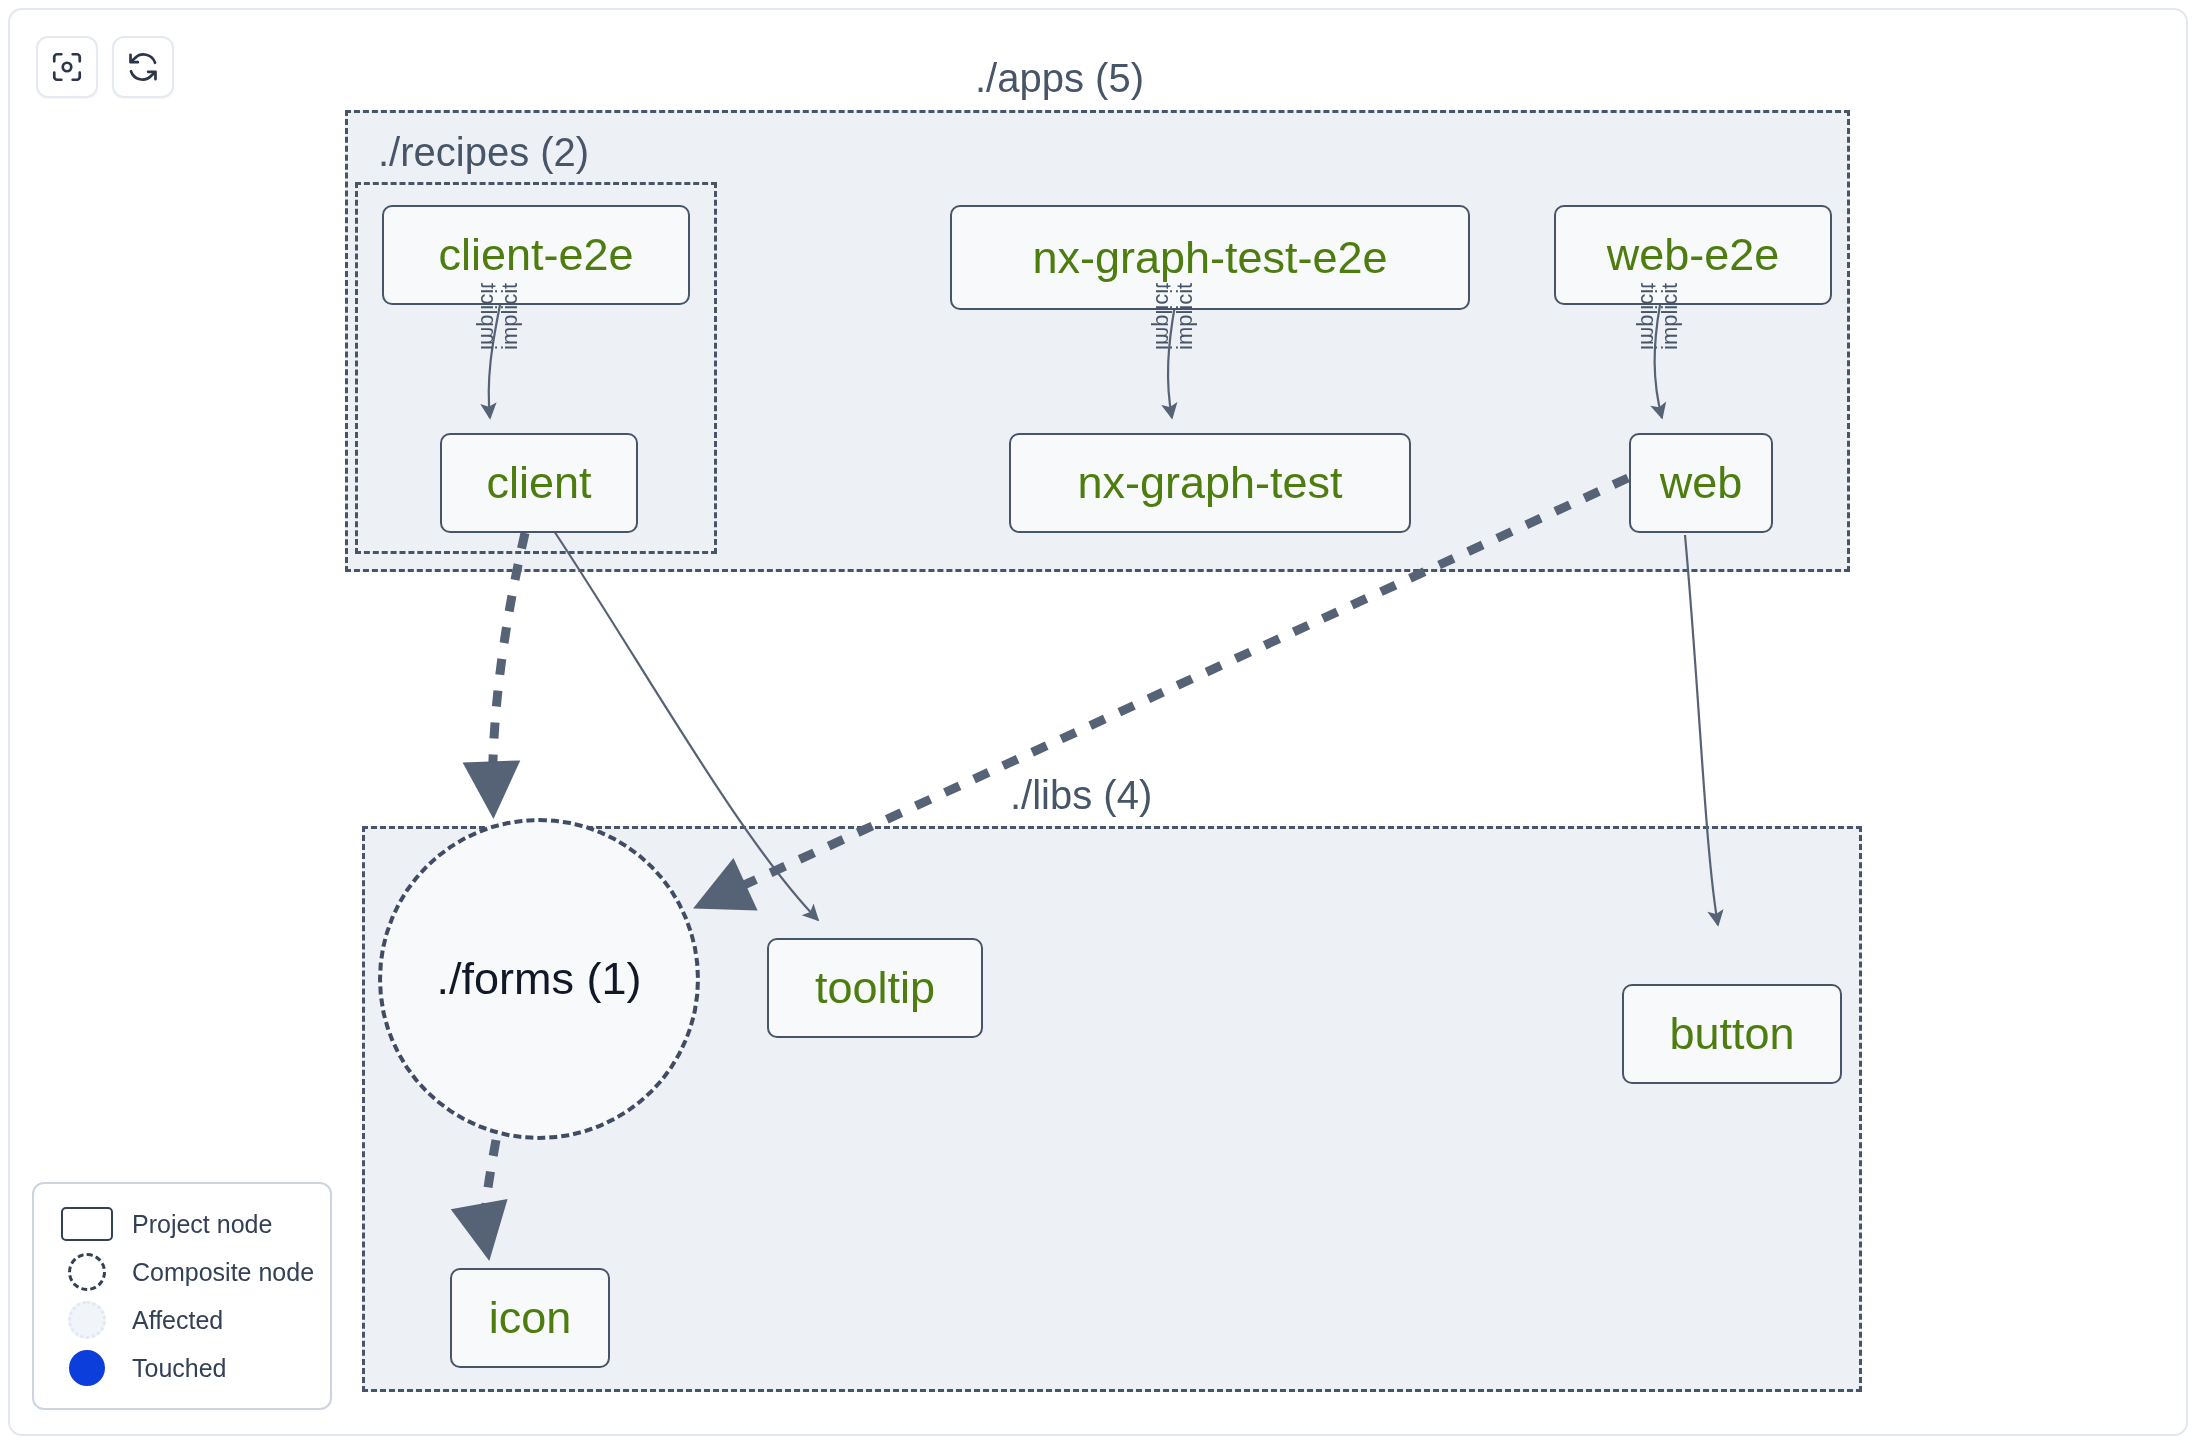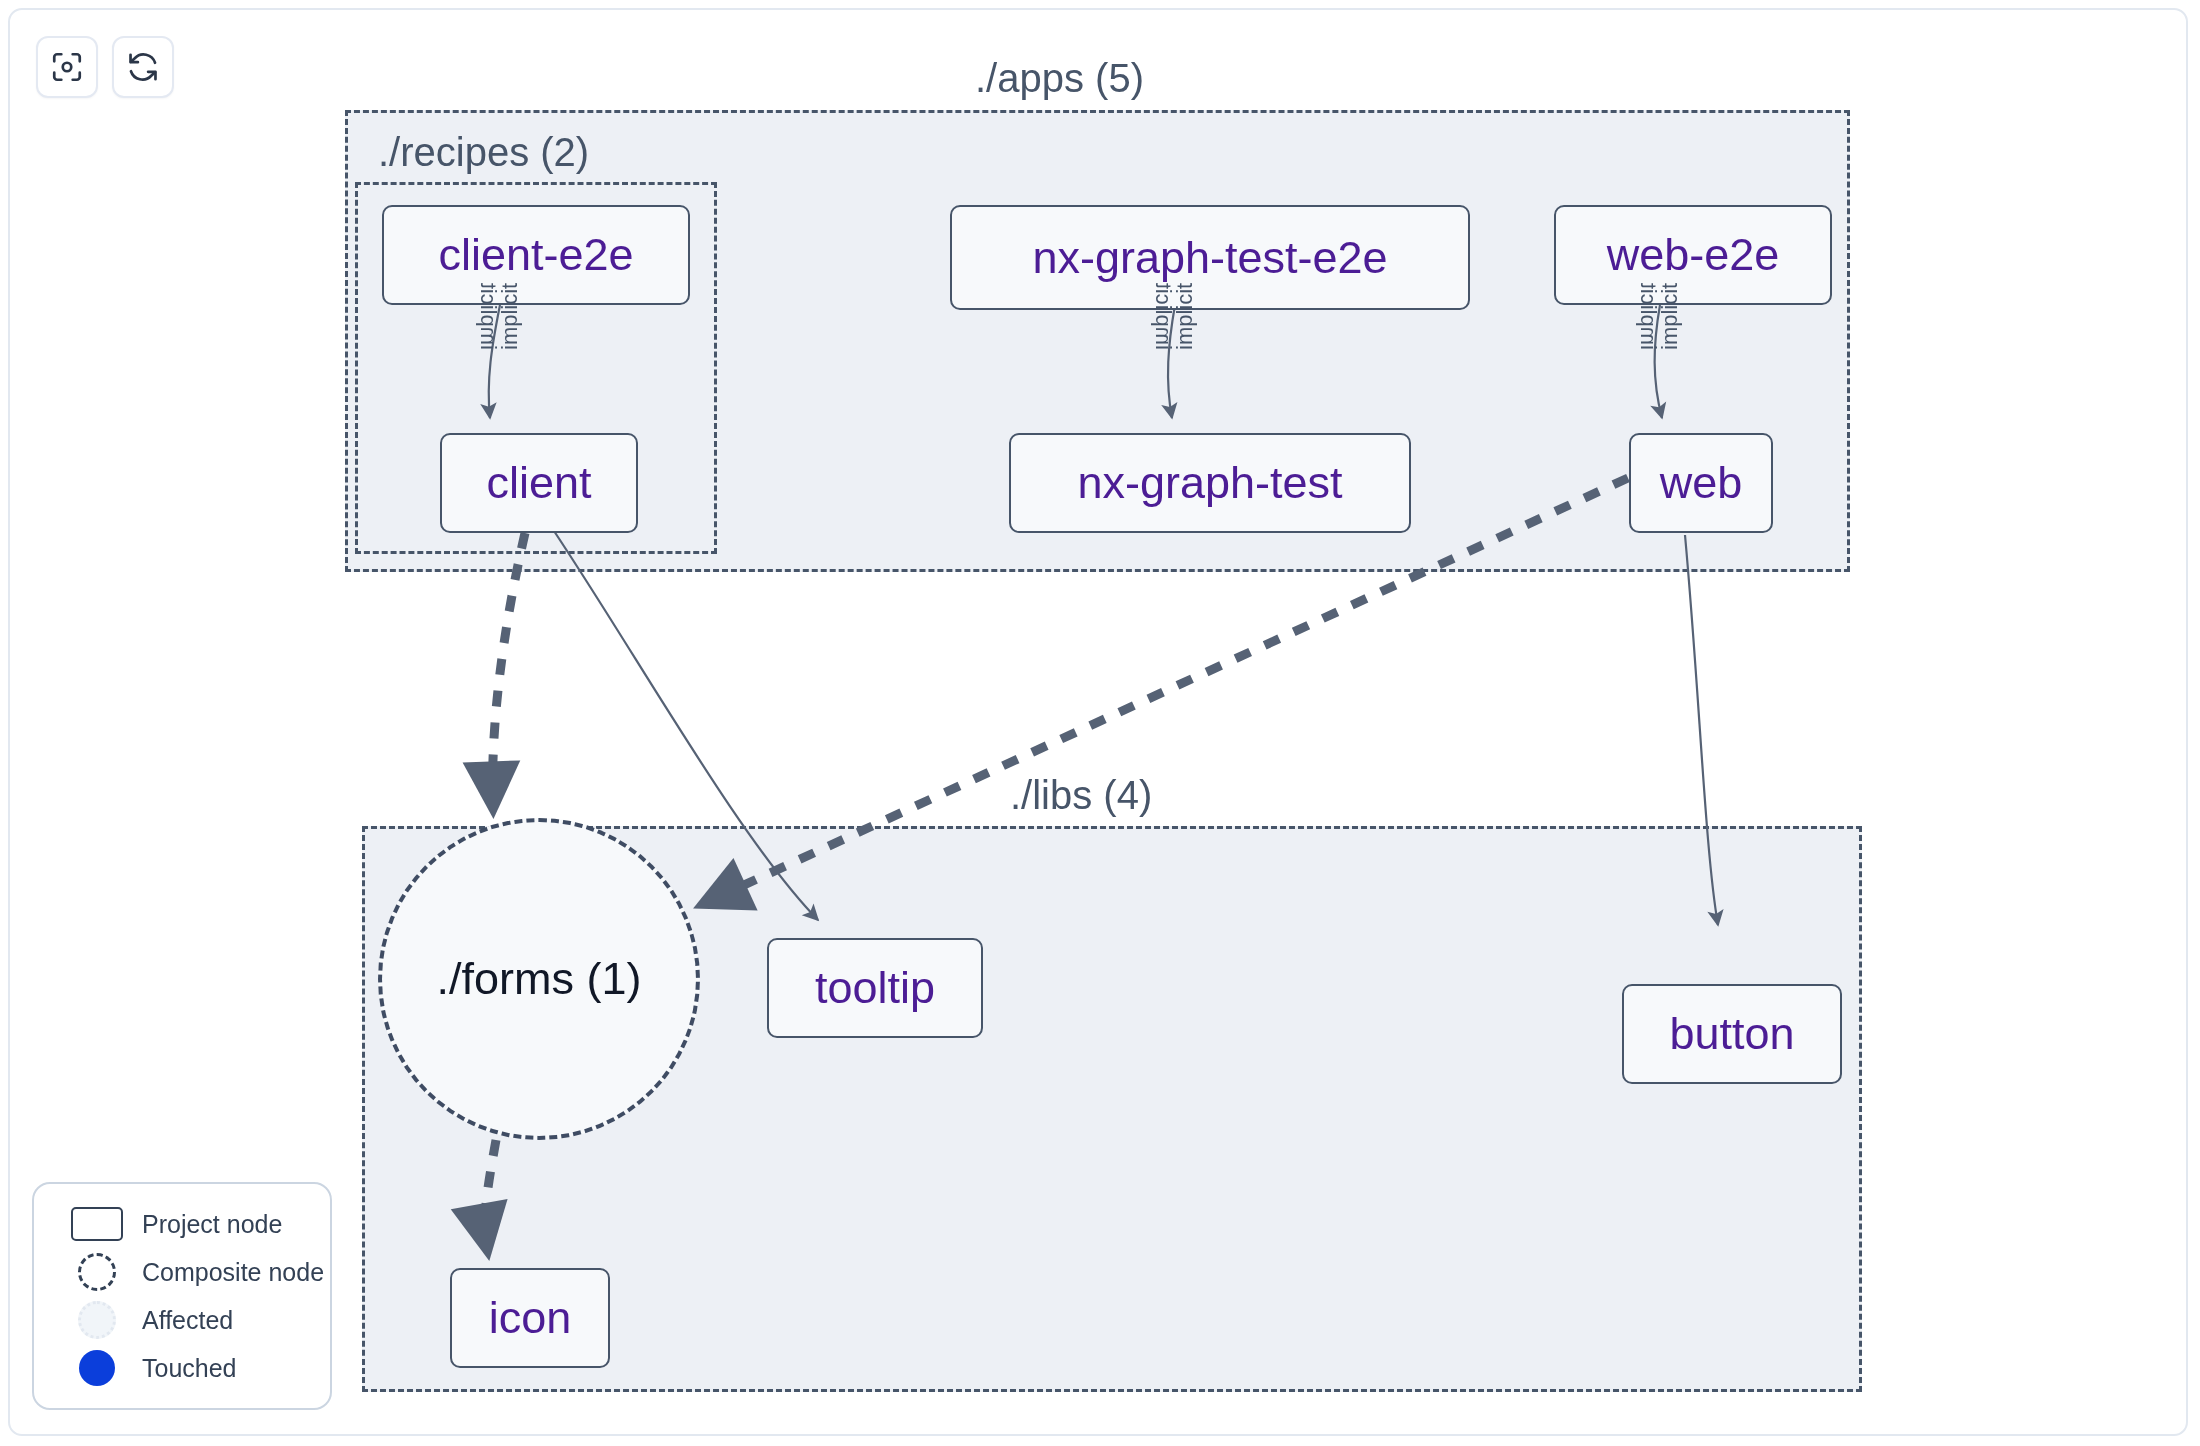--- a/index.html
+++ b/index.html
@@ -80,21 +80,21 @@
   
   .node {
     position: absolute;
     box-sizing: border-box;
     background: #f7f9fb;
     border: 2.5px solid #475569;
     border-radius: 10px;
     display: flex;
     align-items: center;
     justify-content: center;
-    color: #4c1d95;
+    color: #4d7c0f;
     font-size: 45px;
     white-space: nowrap;
     cursor: pointer;
     z-index: 20;
   }
   .node-circle {
     position: absolute;
     box-sizing: border-box;
     background: #f7f9fb;
     border: 4px dashed #3f4c63;
@@ -129,22 +129,22 @@
 
   
   .legend {
     position: absolute;
     left: 32px;
     bottom: 36px;
     width: 300px;
     box-sizing: border-box;
     background: #ffffff;
     border: 2px solid #cbd5e1;
-    border-radius: 18px;
-    padding: 16px 36px;
+    border-radius: 12px;
+    padding: 16px 26px;
     z-index: 50;
   }
   .legend-row {
     display: flex;
     align-items: center;
     height: 48px;
     gap: 18px;
   }
   .legend-label {
     color: #334155;

